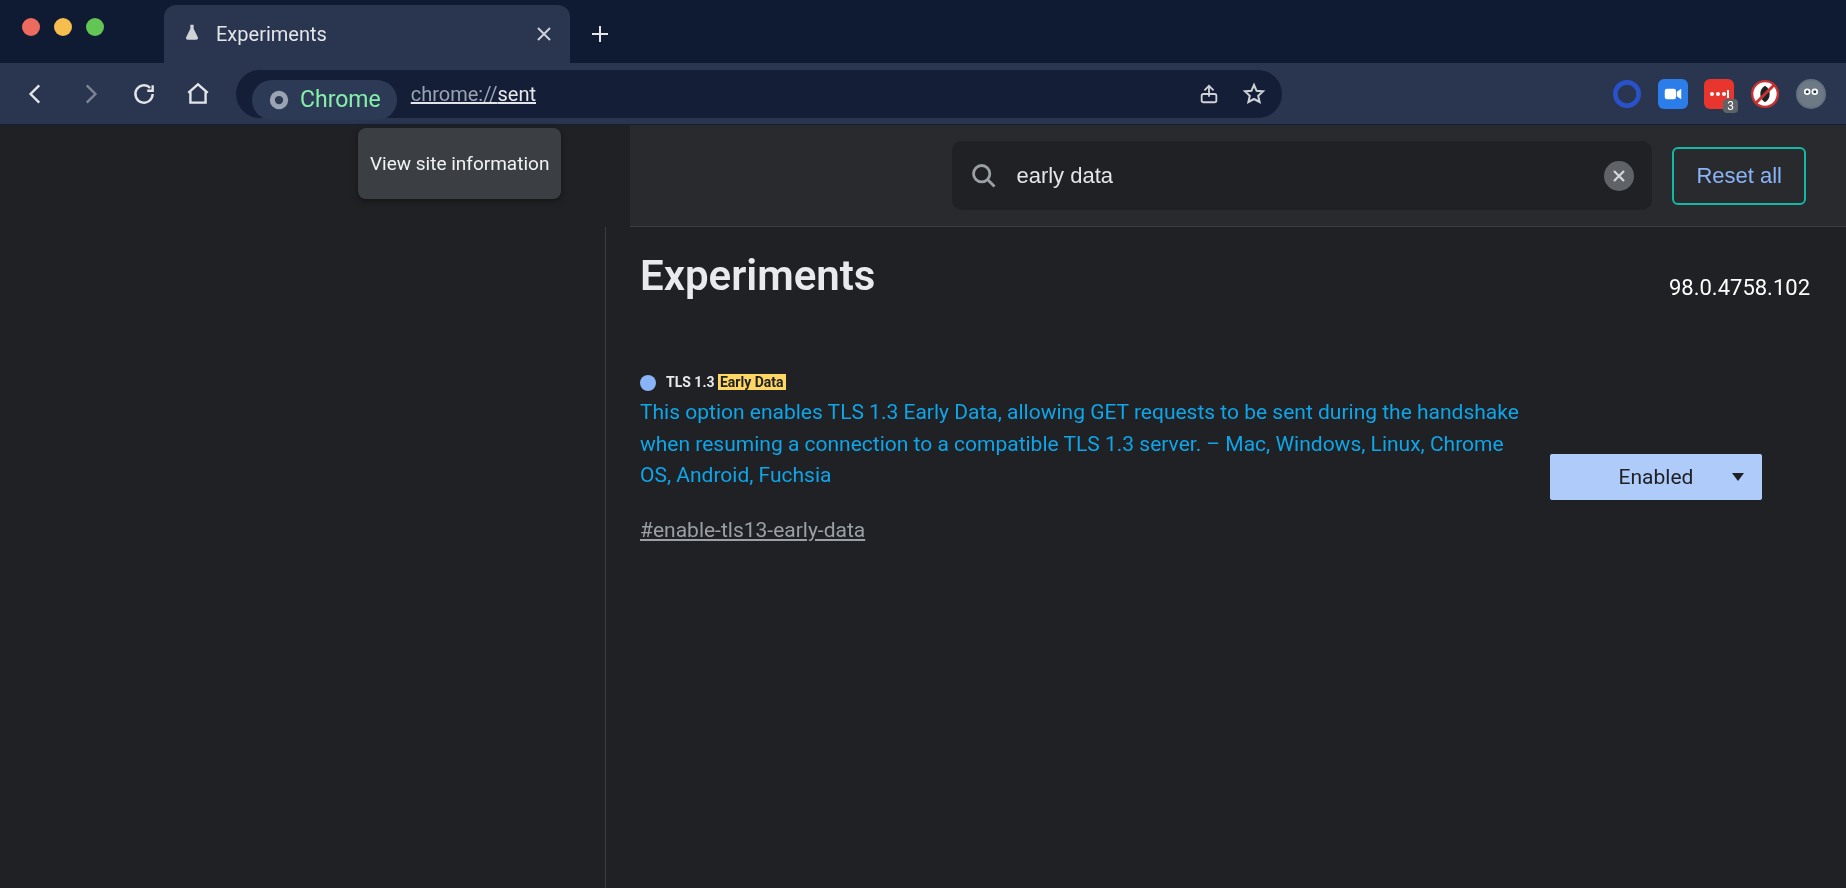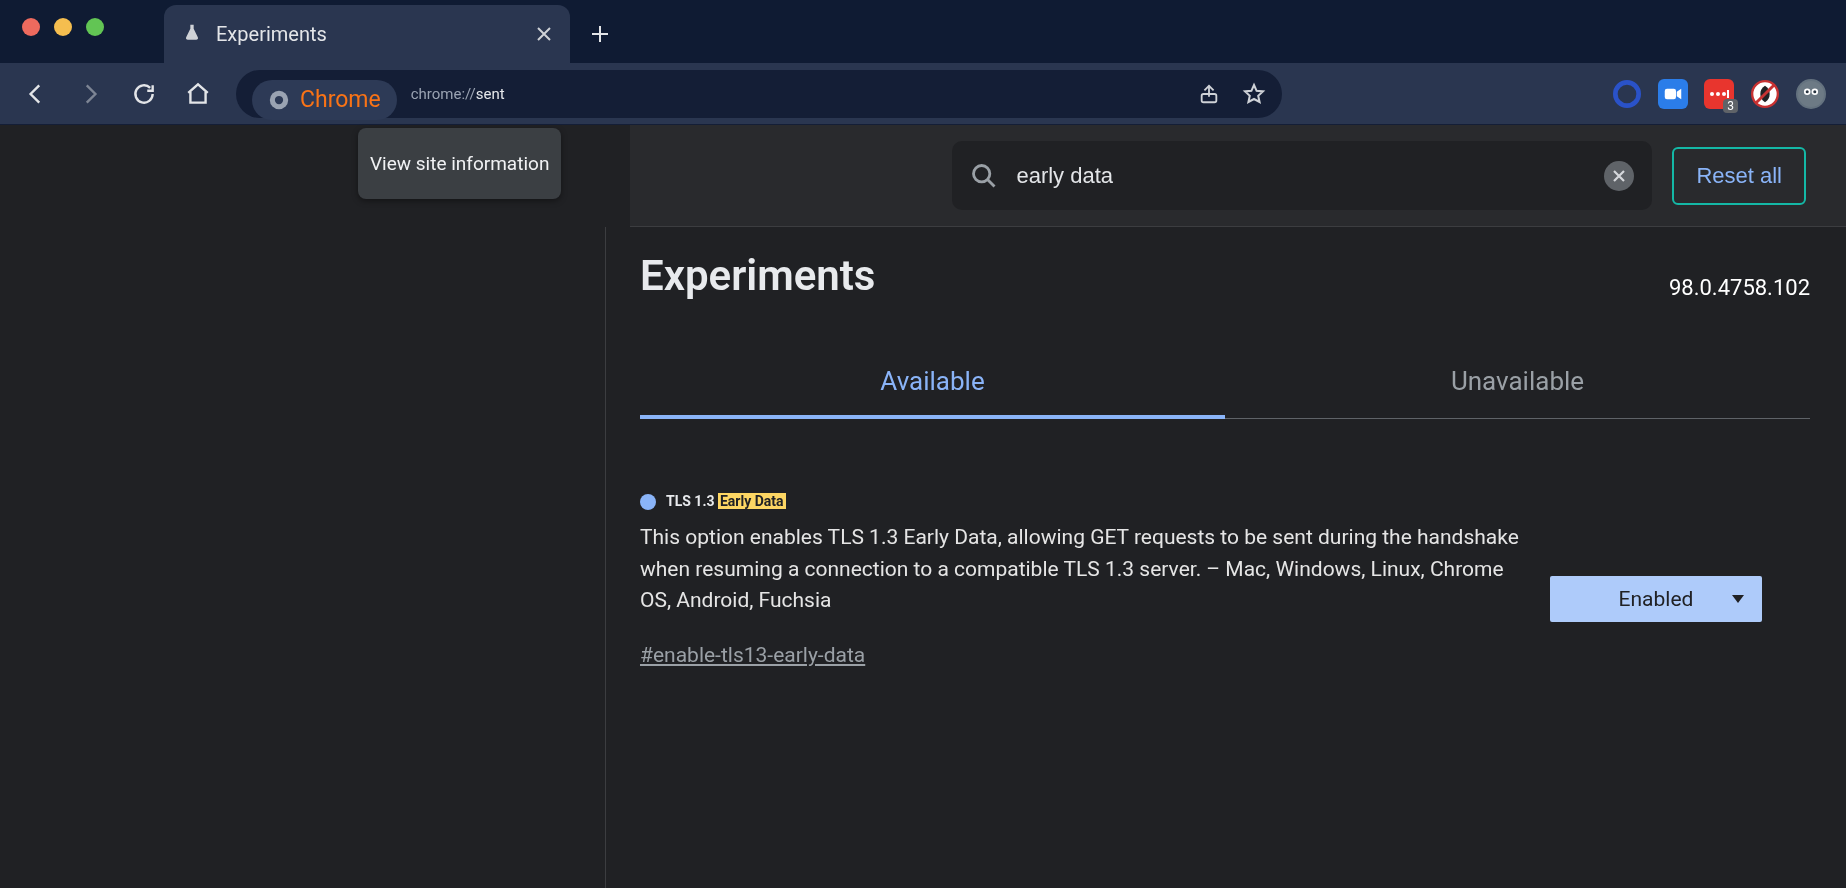--- a/index.html
+++ b/index.html
@@ -12,23 +12,23 @@
   .tab { height:58px; width:406px; background:#2a3650; border-radius:12px 12px 0 0; display:flex; align-items:center; padding:0 18px; gap:14px; color:#e3e5e8; font-size:20px; position:relative; }
   .tab .close { margin-left:auto; color:#cfd2d7; font-size:22px; cursor:pointer; }
   .new-tab { width:60px; display:flex; align-items:center; justify-content:center; color:#e3e5e8; font-size:28px; height:58px; }
   .flask { width:20px; height:22px; display:inline-block; }
 
   
   .toolbar { height:62px; background:#2a3650; display:flex; align-items:center; padding:0 14px; gap:10px; border-bottom: 1px solid #141e36; }
   .nav-btn { width:44px; height:44px; display:flex; align-items:center; justify-content:center; color:#9aa3b2; border-radius:50%; }
   .nav-btn.active { color:#e3e5e8; }
   .omnibox { flex:0 0 1046px; height:48px; background:#141e36; border-radius:24px; display:flex; align-items:center; padding:0 16px; gap:14px; color:#e3e5e8; position:relative; margin-left:6px;}
-  .chip { background:#2d3a56; color:#f97316; height:40px; border-radius:20px; display:flex; align-items:center; gap:10px; padding:0 16px; font-size:23px;margin-top:12px; }
+  .chip { background:#2d3a56; color:#86efac; height:40px; border-radius:20px; display:flex; align-items:center; gap:10px; padding:0 16px; font-size:23px;margin-top:12px; }
   .chip .chrome-icon { width:22px; height:22px; }
-  .url { font-size:15px; display:flex; align-items:center; }
+  .url { font-size:20px; display:flex; align-items:center;text-decoration:underline; }
   .url .dim { color:#9aa3b2; }
   .url .bright { color:#e6e8eb; }
   .omx-right { margin-left:auto; display:flex; gap:22px; align-items:center; color:#cfd2d7; }
   .ext-area { margin-left:auto; display:flex; align-items:center; gap:16px; padding-right:6px; }
   .ext { width:30px; height:30px; border-radius:6px; display:flex; align-items:center; justify-content:center; position:relative;}
   .badge { position:absolute; bottom:-4px; right:-4px; background:#5f6368; color:#fff; font-size:12px; border-radius:4px; padding:1px 4px; line-height:1;}
   .avatar { width:30px; height:30px; border-radius:50%; background:#64727f; display:flex; align-items:center; justify-content:center;}
 
   
   .tooltip { position:absolute; left:358px; top:128px; background:#3b3f43; color:#f1f2f4; font-size:19px; padding:24px 12px; border-radius:8px; z-index:50; box-shadow:0 2px 6px rgba(0,0,0,.4); white-space:nowrap;}
@@ -53,21 +53,21 @@
   .tabbtn { flex:1; text-align:center; font-size:26px; padding:18px 0 22px; color:#9aa0a6; cursor:pointer; position:relative;}
   .tabbtn.active { color:#8ab4f8; }
   .tabbtn.active::after { content:""; position:absolute; left:0; right:0; bottom:-1px; height:4px; background:#8ab4f8; }
 
   .flag { margin-top:72px; display:flex; gap:30px; }
   .flag-left { flex:1; }
   .flag-title-row { display:flex; align-items:center; gap:10px;}
   .bullet { width:16px; height:16px; border-radius:50%; background:#8ab4f8; flex-shrink:0; margin-top:3px;}
   .flag-title { color:#e8eaed; font-size:14px; font-weight:700; }
   .hl { background:#fdd663; color:#202124; padding:0 2px;}
-  .flag-desc { color:#e5e5e5; font-size:21px; line-height:1.5; margin-top:12px; max-width:880px;}
+  .flag-desc { color:#0ea5e9; font-size:21px; line-height:1.5; margin-top:6px; max-width:880px;}
   .flag-hash { color:#9aa0a6; font-size:21px; text-decoration:underline; display:inline-block; margin-top:26px; cursor:pointer;}
   .flag-right { width:260px; display:flex; align-items:center; padding-top:40px;}
   .select { width:212px; height:46px; background:#aecbfa; color:#202124; font-size:21px; display:flex; align-items:center; justify-content:center; position:relative; cursor:pointer; border-radius:2px;}
   .select::after { content:""; position:absolute; right:18px; top:50%; transform:translateY(-50%); width:0; height:0; border-left:6px solid transparent; border-right:6px solid transparent; border-top:8px solid #202124;}
 
   svg { display:block; }
   .arrow-dis { opacity:.45; }
 </style>
 </head>
 <body>
@@ -210,24 +210,20 @@
     </div>
     <button class="reset-btn">Reset all</button>
   </div>
 
   <div class="main">
     <div class="left-gutter"></div>
     <div class="content">
       <div class="heading-row">
         <h1 class="page-title">Experiments</h1>
         <div class="version">98.0.4758.102</div>
-      </div>
-      <div class="tabs">
-        <div class="tabbtn active">Available</div>
-        <div class="tabbtn">Unavailable</div>
       </div>
 
       <div class="flag">
         <div class="flag-left">
           <div class="flag-title-row">
             <span class="bullet"></span>
             <span class="flag-title">
               <span>TLS 1.3 </span><span class="hl">Early Data</span>
             </span>
           </div>

